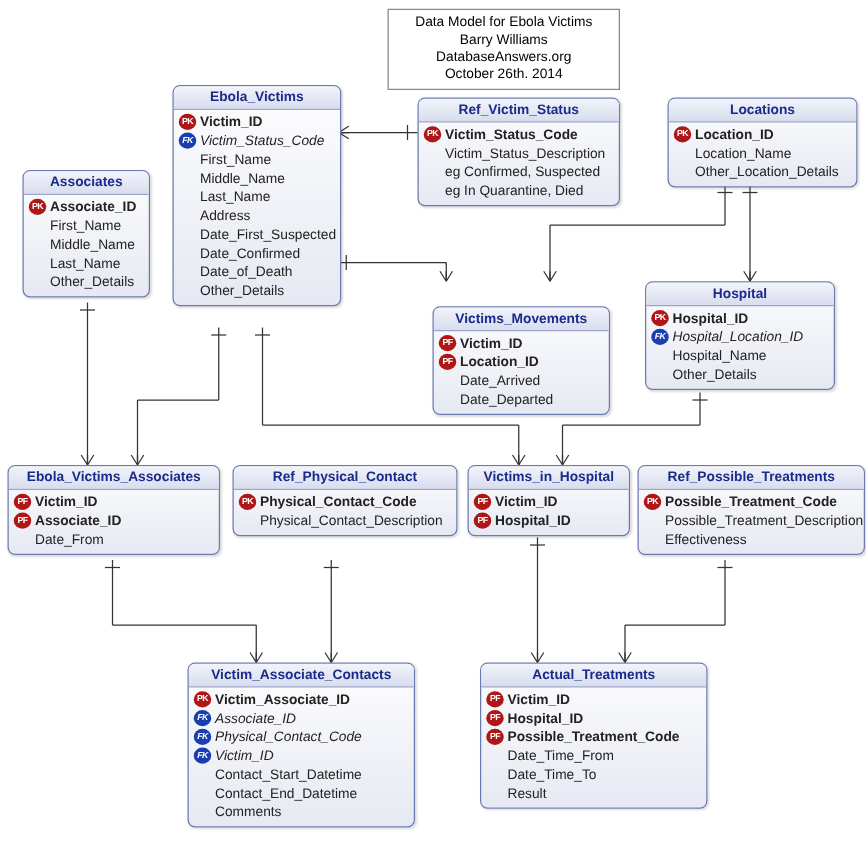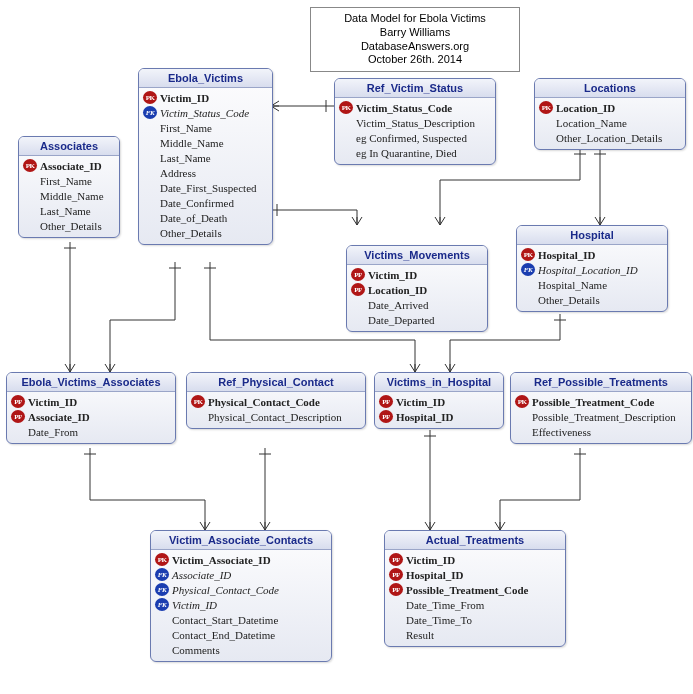--- a/index.html
+++ b/index.html
@@ -23,21 +23,20 @@
   .entity-title {
     background: linear-gradient(#f2f4fa, #d8ddee);
     border-bottom: 1px solid #9aa5c8;
     color: #1a2a8a;
     font-weight: bold;
     text-align: center;
     padding: 3px 4px;
   }
   .entity-body {
     padding: 2px 16px 4px 4px;
-    font-family: Liberation Serif, serif;
   }
   .row {
     display: flex;
     align-items: center;
     gap: 3px;
     padding: 1px 0;
     color: #222;
     white-space: nowrap;
   }
   .row.bold { font-weight: bold; }
@@ -58,21 +57,21 @@
   .key.pk { background: #b01616; }
   .key.fk { background: #1a3db0; }
   .key.pf { background: #b01616; } 
   .key.blank { background: transparent; }
   .infobox {
     position: absolute;
     border: 1px solid #888;
     background: #fff;
     text-align: center;
     font-size: 11px;
-    padding: 4px 24px;
+    padding: 4px 12px;
     line-height: 1.25;
   }
   svg.connectors {
     position: absolute;
     left: 0; top: 0;
     width: 693px;
     height: 694px;
     pointer-events: none;
   }
   svg.connectors path, svg.connectors line {

